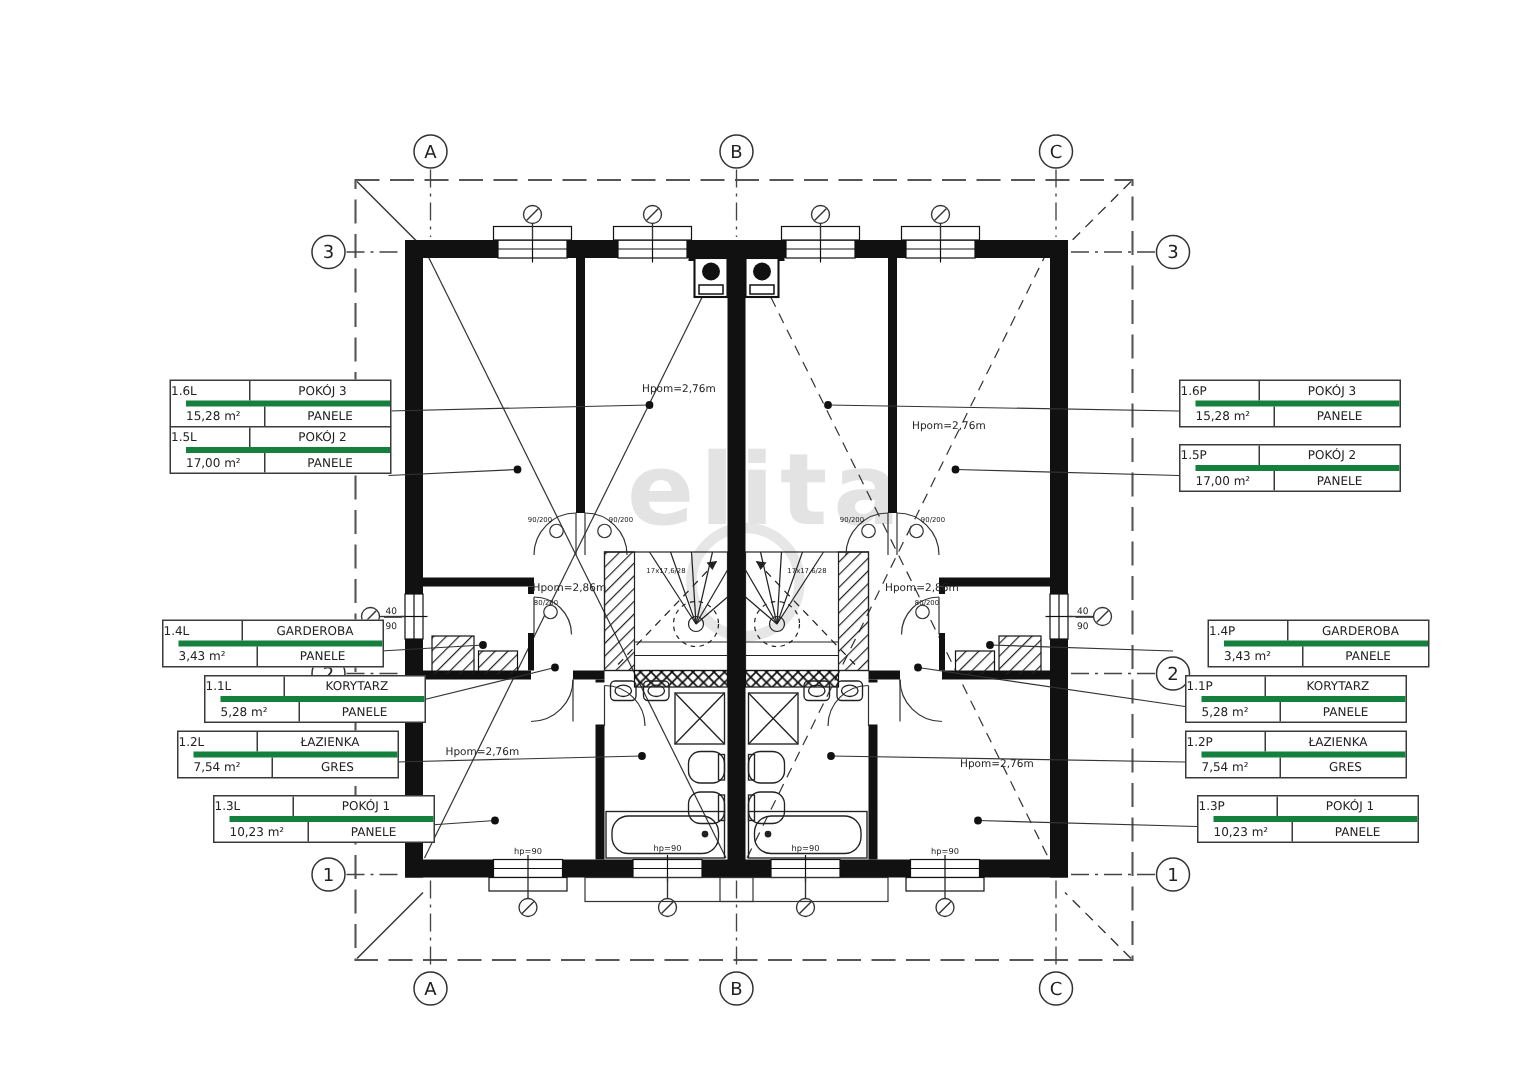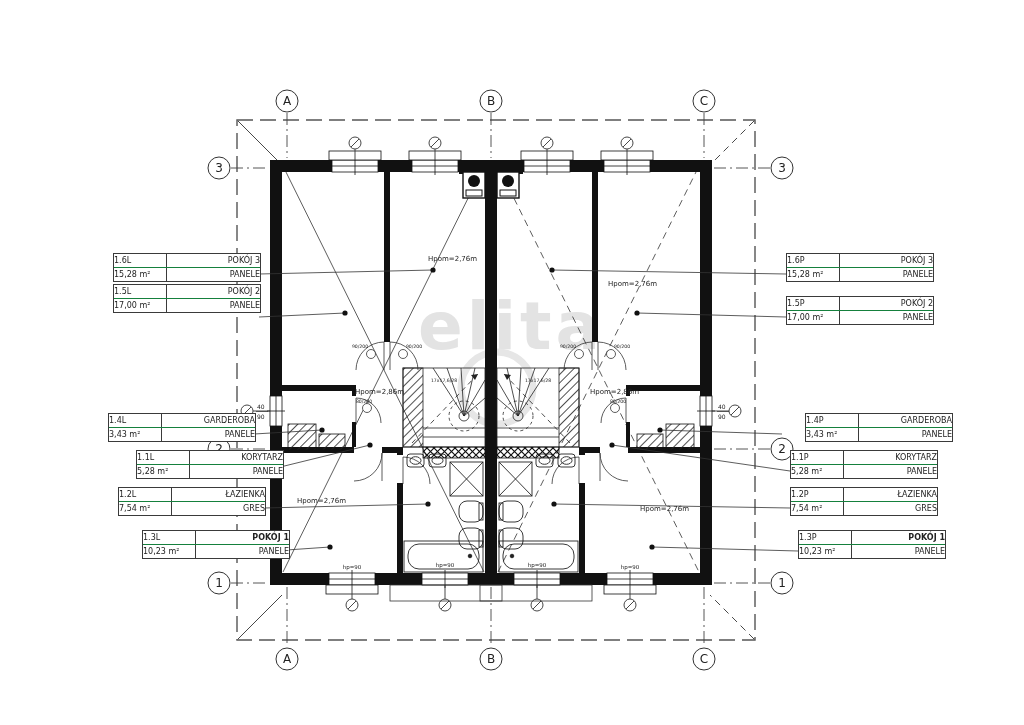--- a/index.html
+++ b/index.html
@@ -4,24 +4,24 @@
 <style>
   html,body{margin:0;padding:0;background:#ffffff;}
   #canvas{position:relative;width:1024px;height:725px;background:#ffffff;overflow:hidden;
           font-family:"DejaVu Sans",sans-serif;}
   #watermark{position:absolute;left:418px;top:288px;font-size:66px;font-weight:bold;
              color:#e3e3e3;letter-spacing:4px;z-index:0;user-select:none;}
   #plan-svg{position:absolute;left:0;top:0;z-index:1;}
   .lbl{position:absolute;z-index:2;border:1px solid #3a3a3a;background:#ffffff;width:146px;
        font-size:8px;color:#222;}
   .lbl .r{display:flex;height:13px;line-height:13px;}
-  .lbl .r + .r{border-top:1px solid #15803d;}
+  .lbl .r + .r{border-top:4px solid #15803d;margin-left:10px;}
   .lbl .c1{width:52px;border-right:1px solid #3a3a3a;}
-  .lbl .c2{flex:1;padding-left:3px;text-align:right;}
-  .lbl.bold-name .r:first-child .c2{font-weight:bold;}
+  .lbl .c2{flex:1;padding-left:3px;text-align:center;}
+  .lbl.bold-name .r:first-child .c2{font-weight:normal;}
   text{font-family:"DejaVu Sans",sans-serif;fill:#222;}
 </style>
 </head>
 <body>
 
 <div id="canvas">
 
   <div id="watermark">elita</div>
 
   <svg id="plan-svg" width="1024" height="725" viewBox="0 0 1024 725">

